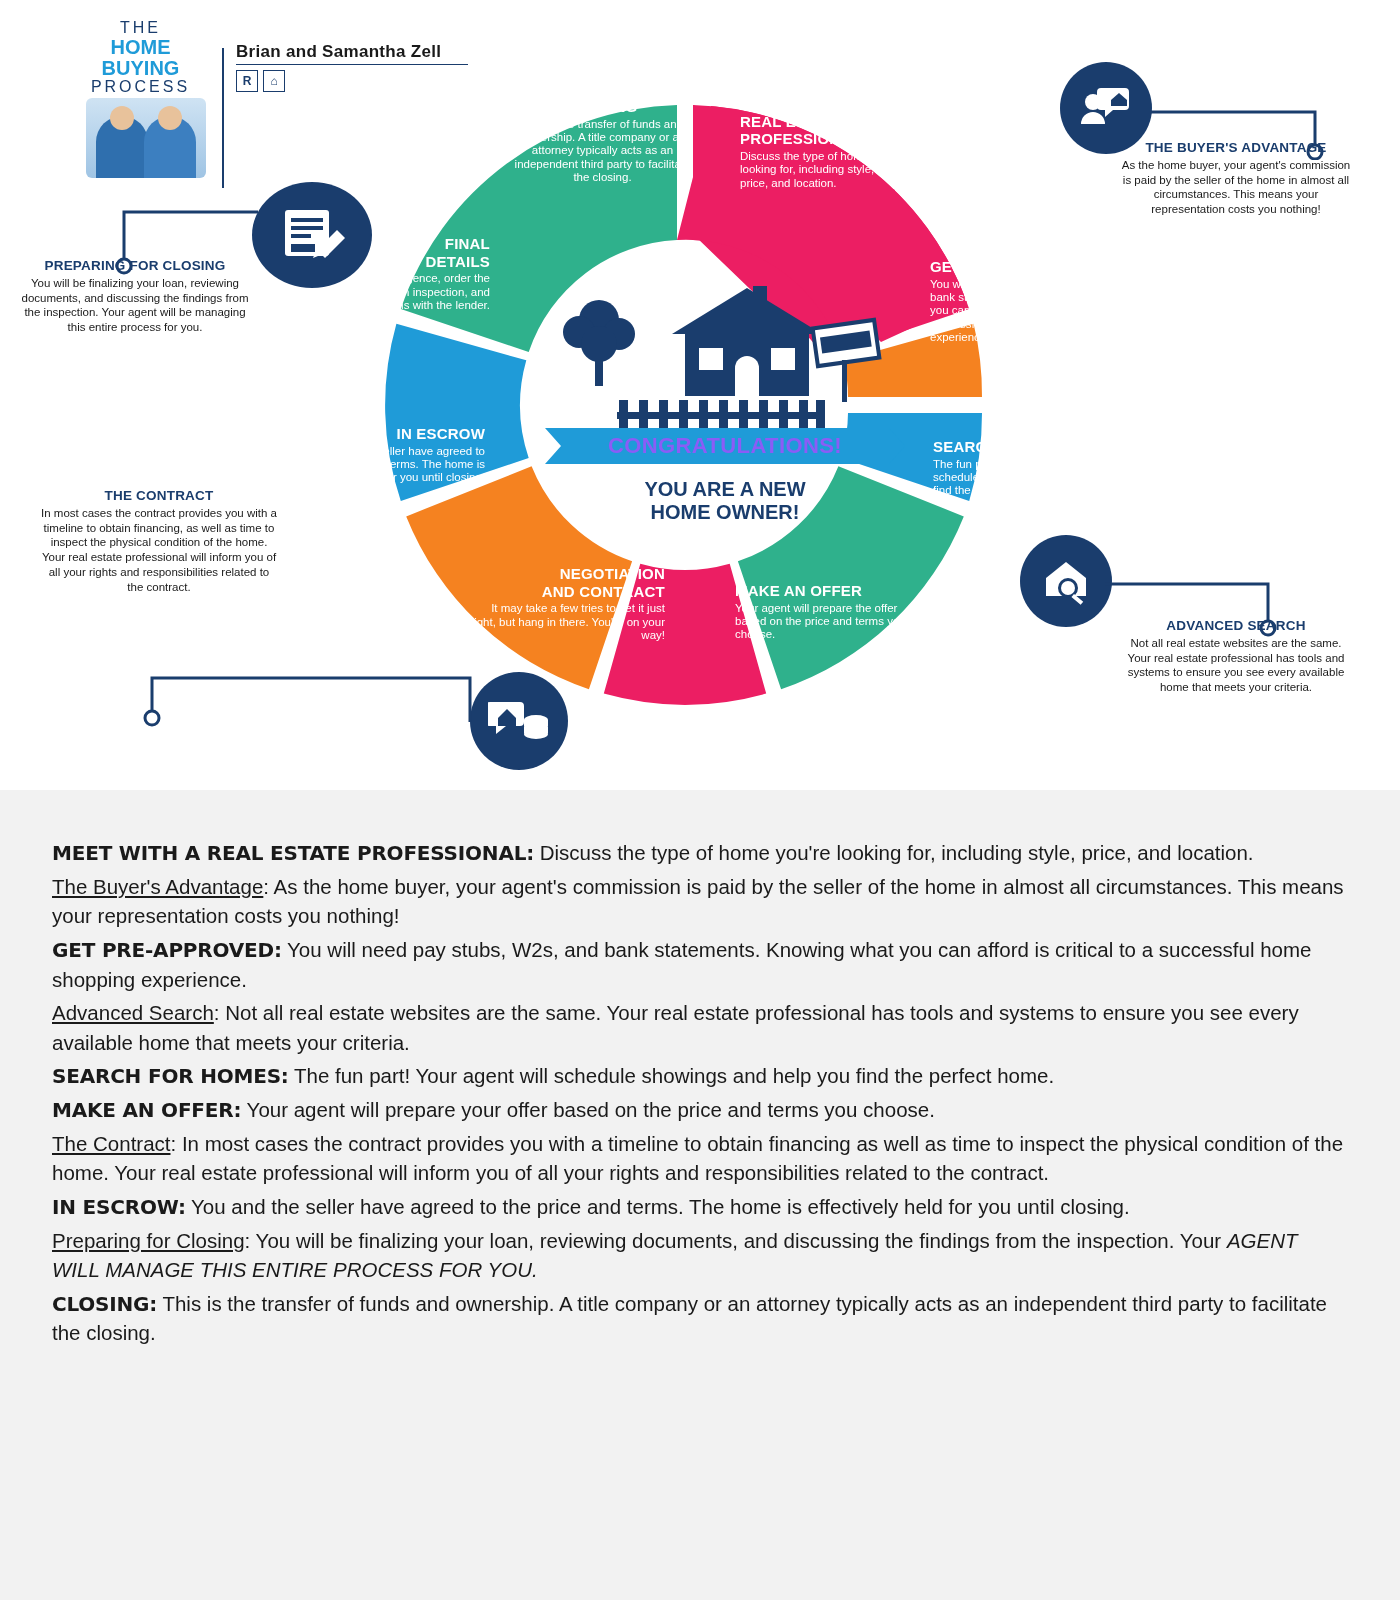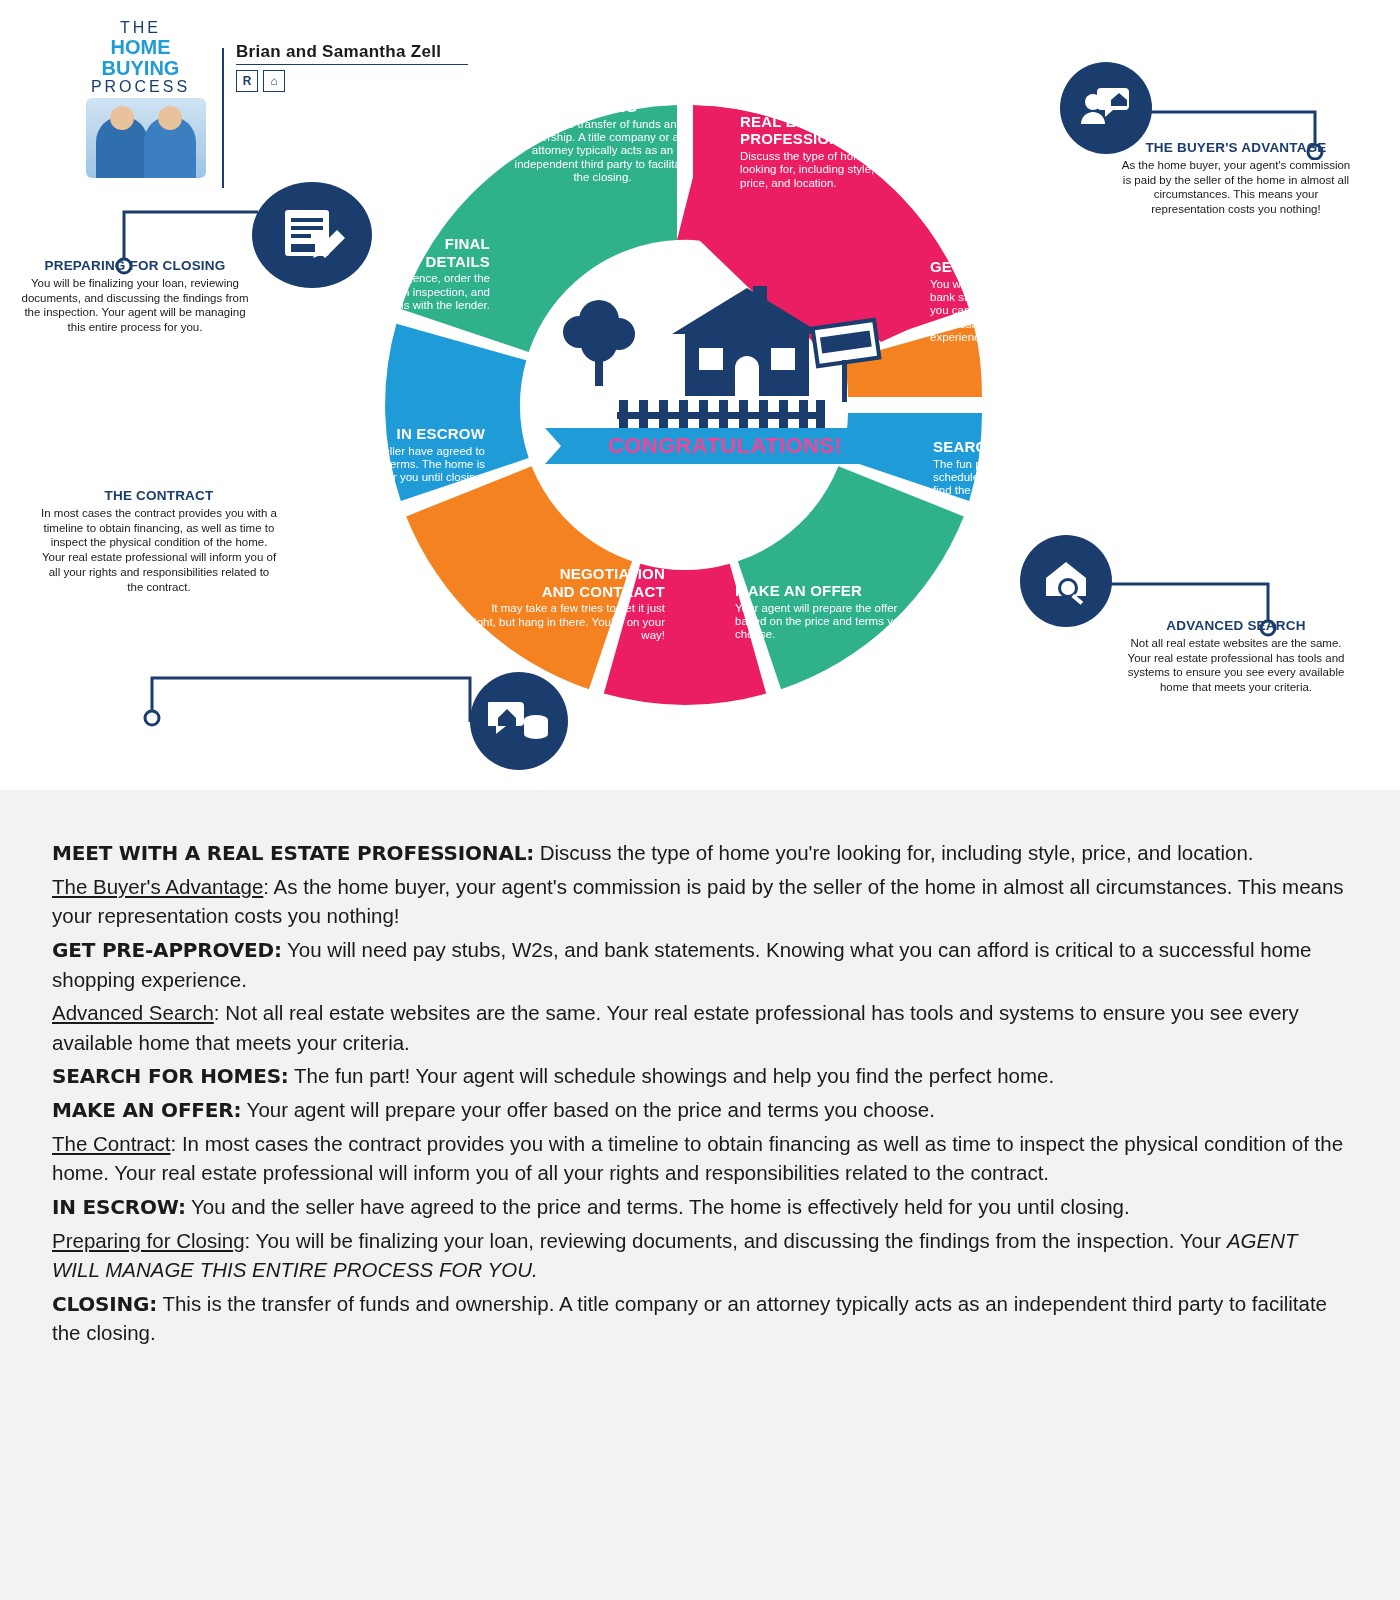--- a/index.html
+++ b/index.html
@@ -83,21 +83,21 @@
   
   .center-art {
     position:absolute; left:557px; top:272px; width:330px; height:250px;
   }
   .congrats-ribbon {
     position:absolute; left:545px; top:424px; width:360px; height:44px;
   }
   .congrats-text {
     position:absolute; left:545px; top:424px; width:360px; height:44px;
     display:flex; align-items:center; justify-content:center;
-    color:#ec4899; font-size:22px; font-weight:800; letter-spacing:.4px;
+    color:#8b5cf6; font-size:22px; font-weight:800; letter-spacing:.4px;
   }
   .newowner {
     position:absolute; left:545px; top:478px; width:360px; text-align:center;
     color:#1a3d6d; font-size:20px; font-weight:800; line-height:1.15;
   }
   
   .callout { position:absolute; text-align:center; }
   .callout h4 {
     margin:0 0 3px 0; font-size:13.5px; font-weight:800; color:#1a3d6d;
     letter-spacing:.2px;
@@ -285,20 +285,24 @@
       </g>
     </svg>
   </div>
 
   <div class="congrats-ribbon">
     <svg width="360" height="44" viewBox="0 0 360 44">
       <polygon points="0,4 16,22 0,40 344,40 360,22 344,4" fill="#1f9bd8"></polygon>
     </svg>
   </div>
   <div class="congrats-text">CONGRATULATIONS!</div>
+  <div class="newowner">
+    <div>YOU ARE A NEW</div>
+    <div>HOME OWNER!</div>
+  </div>
 
   <div class="cbubble" style="left:1060px; top:62px;">
     <svg width="58" height="48" viewBox="0 0 58 48" fill="#fff">
       <circle cx="16" cy="18" r="8"></circle>
         <path d="M4,40 a12,12 0 0 1 24,0 Z"></path>
       <path d="M30,4 h24 a4,4 0 0 1 4,4 v14 a4,4 0 0 1 -4,4 h-12 l-8,7 v-7 h-4 a4,4 0 0 1 -4,-4 v-14 a4,4 0 0 1 4,-4 z" transform="translate(-6,0)"></path>
       <polygon points="34,16 42,9 50,16 50,22 34,22" fill="#1a3d6d"></polygon>
     </svg>
   </div>
   <svg class="connector" style="left:1145px; top:100px;" width="190" height="60">

